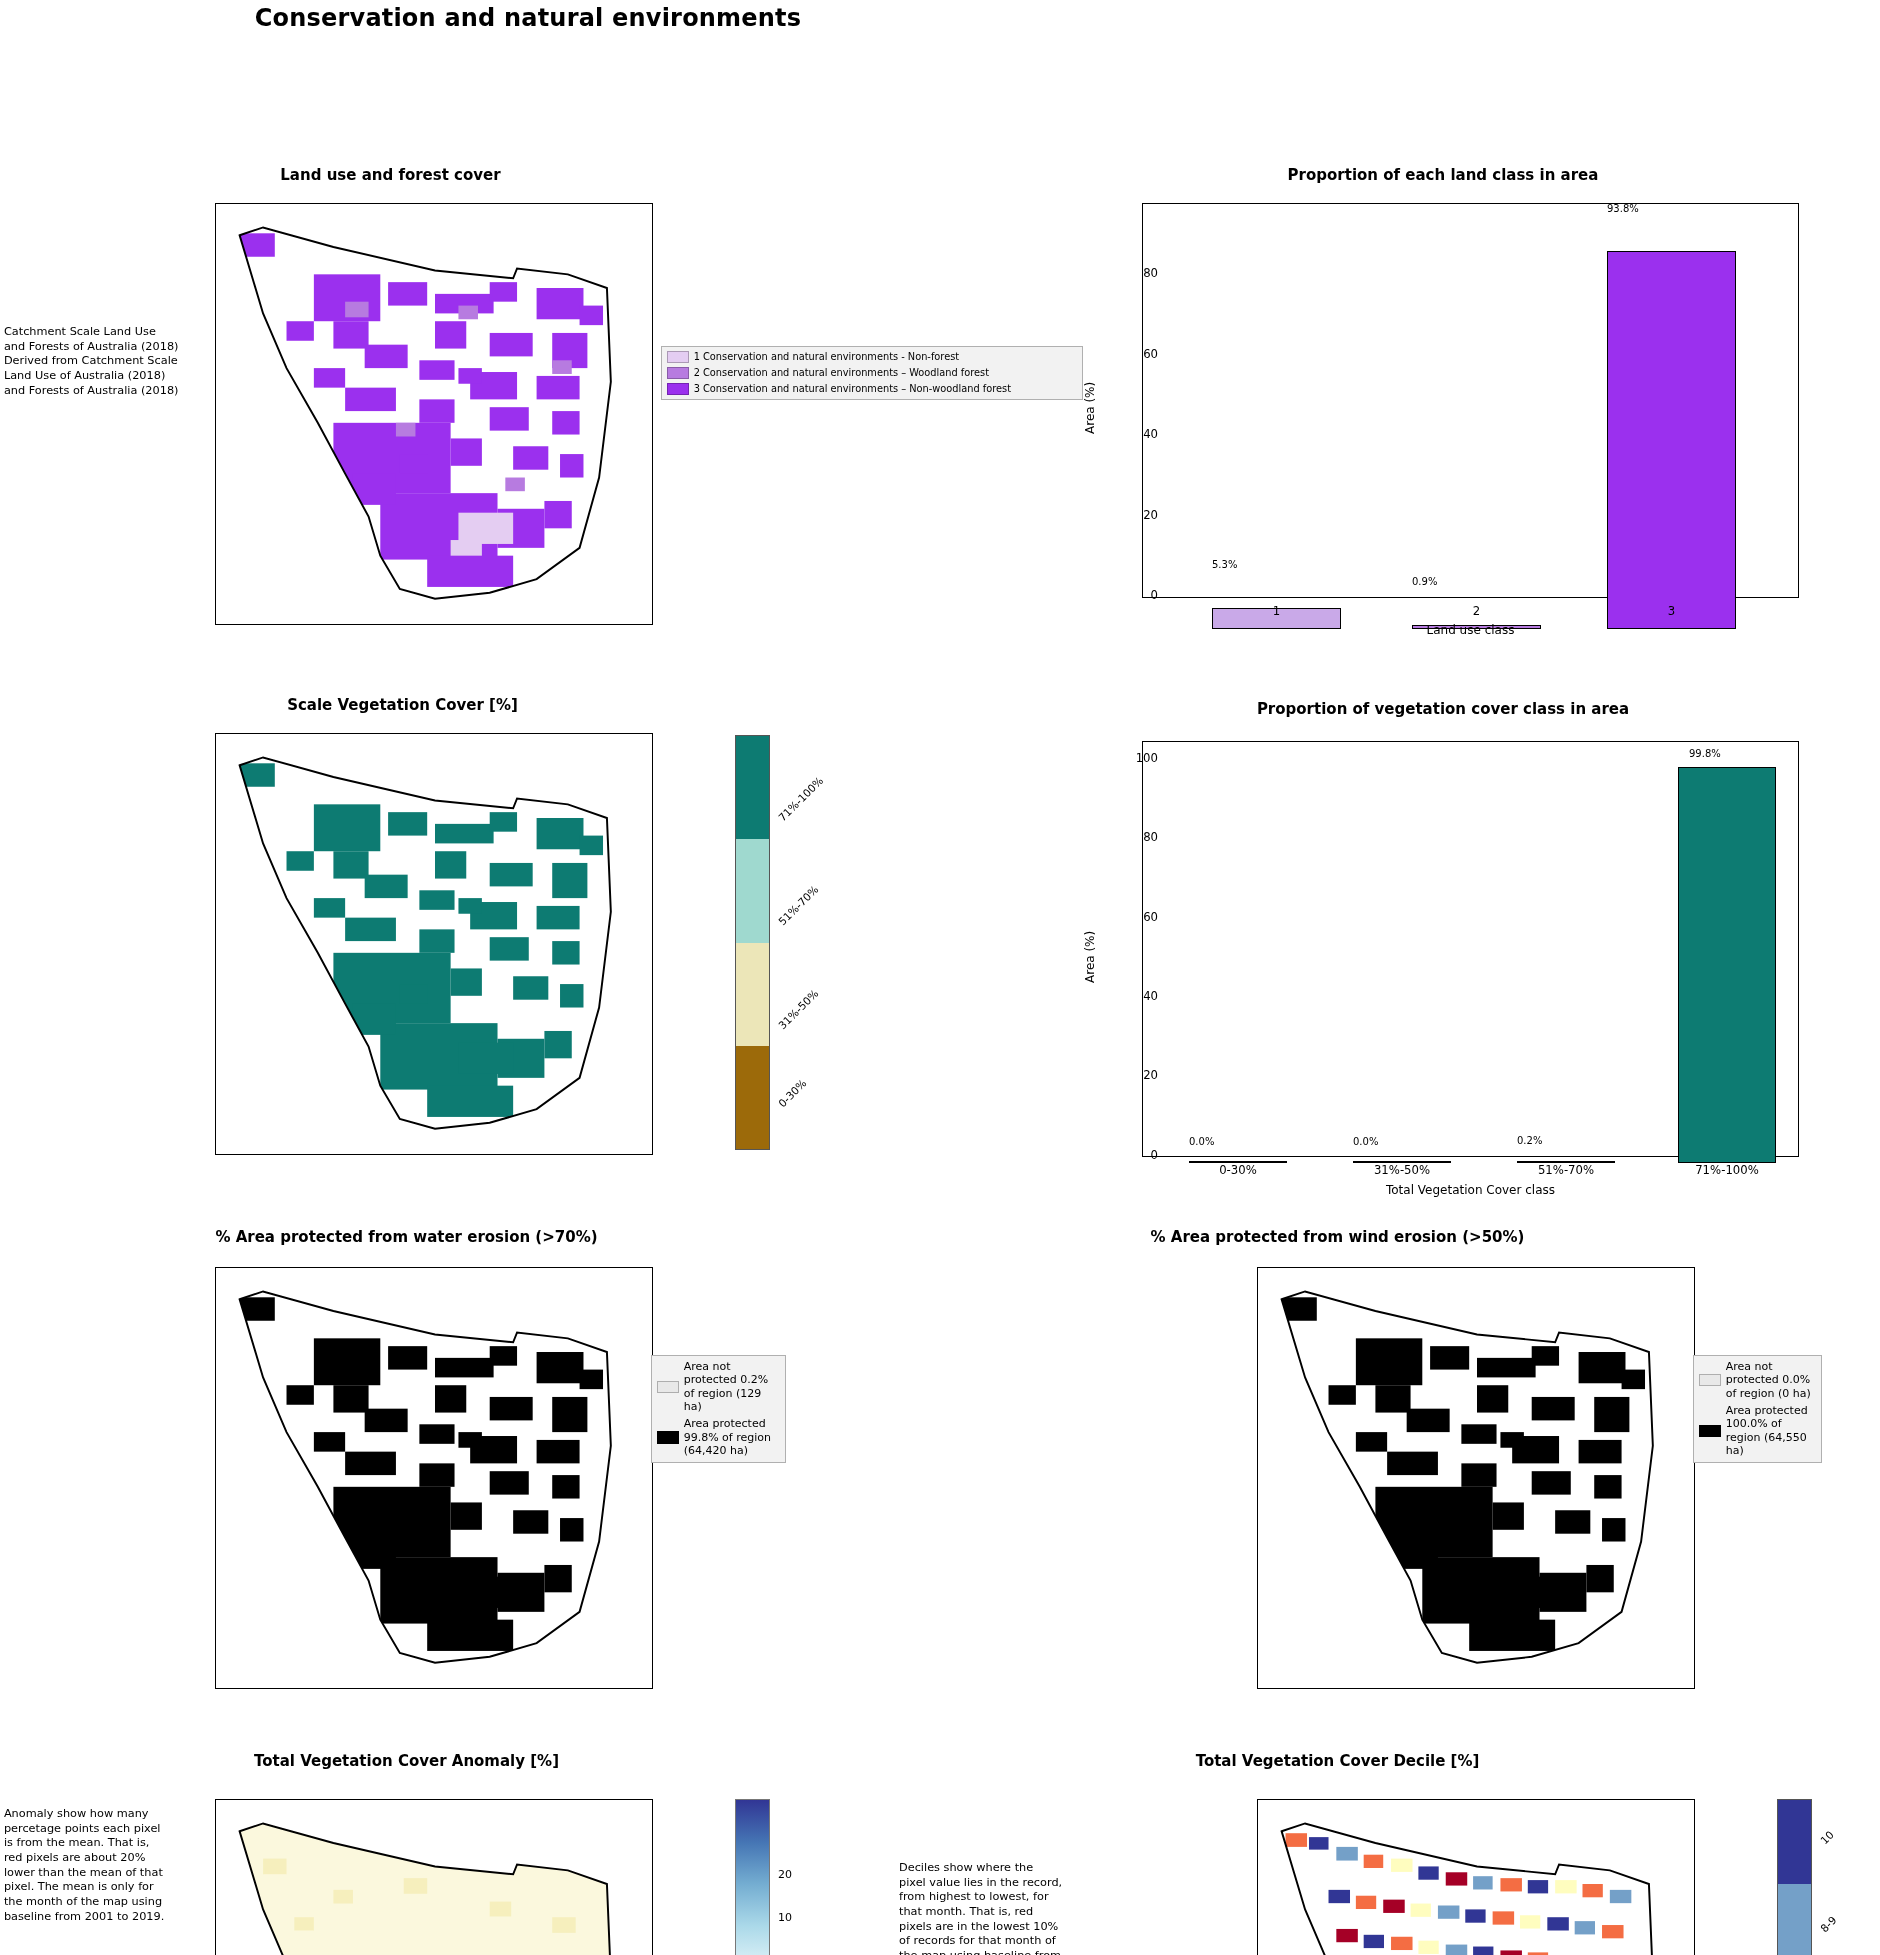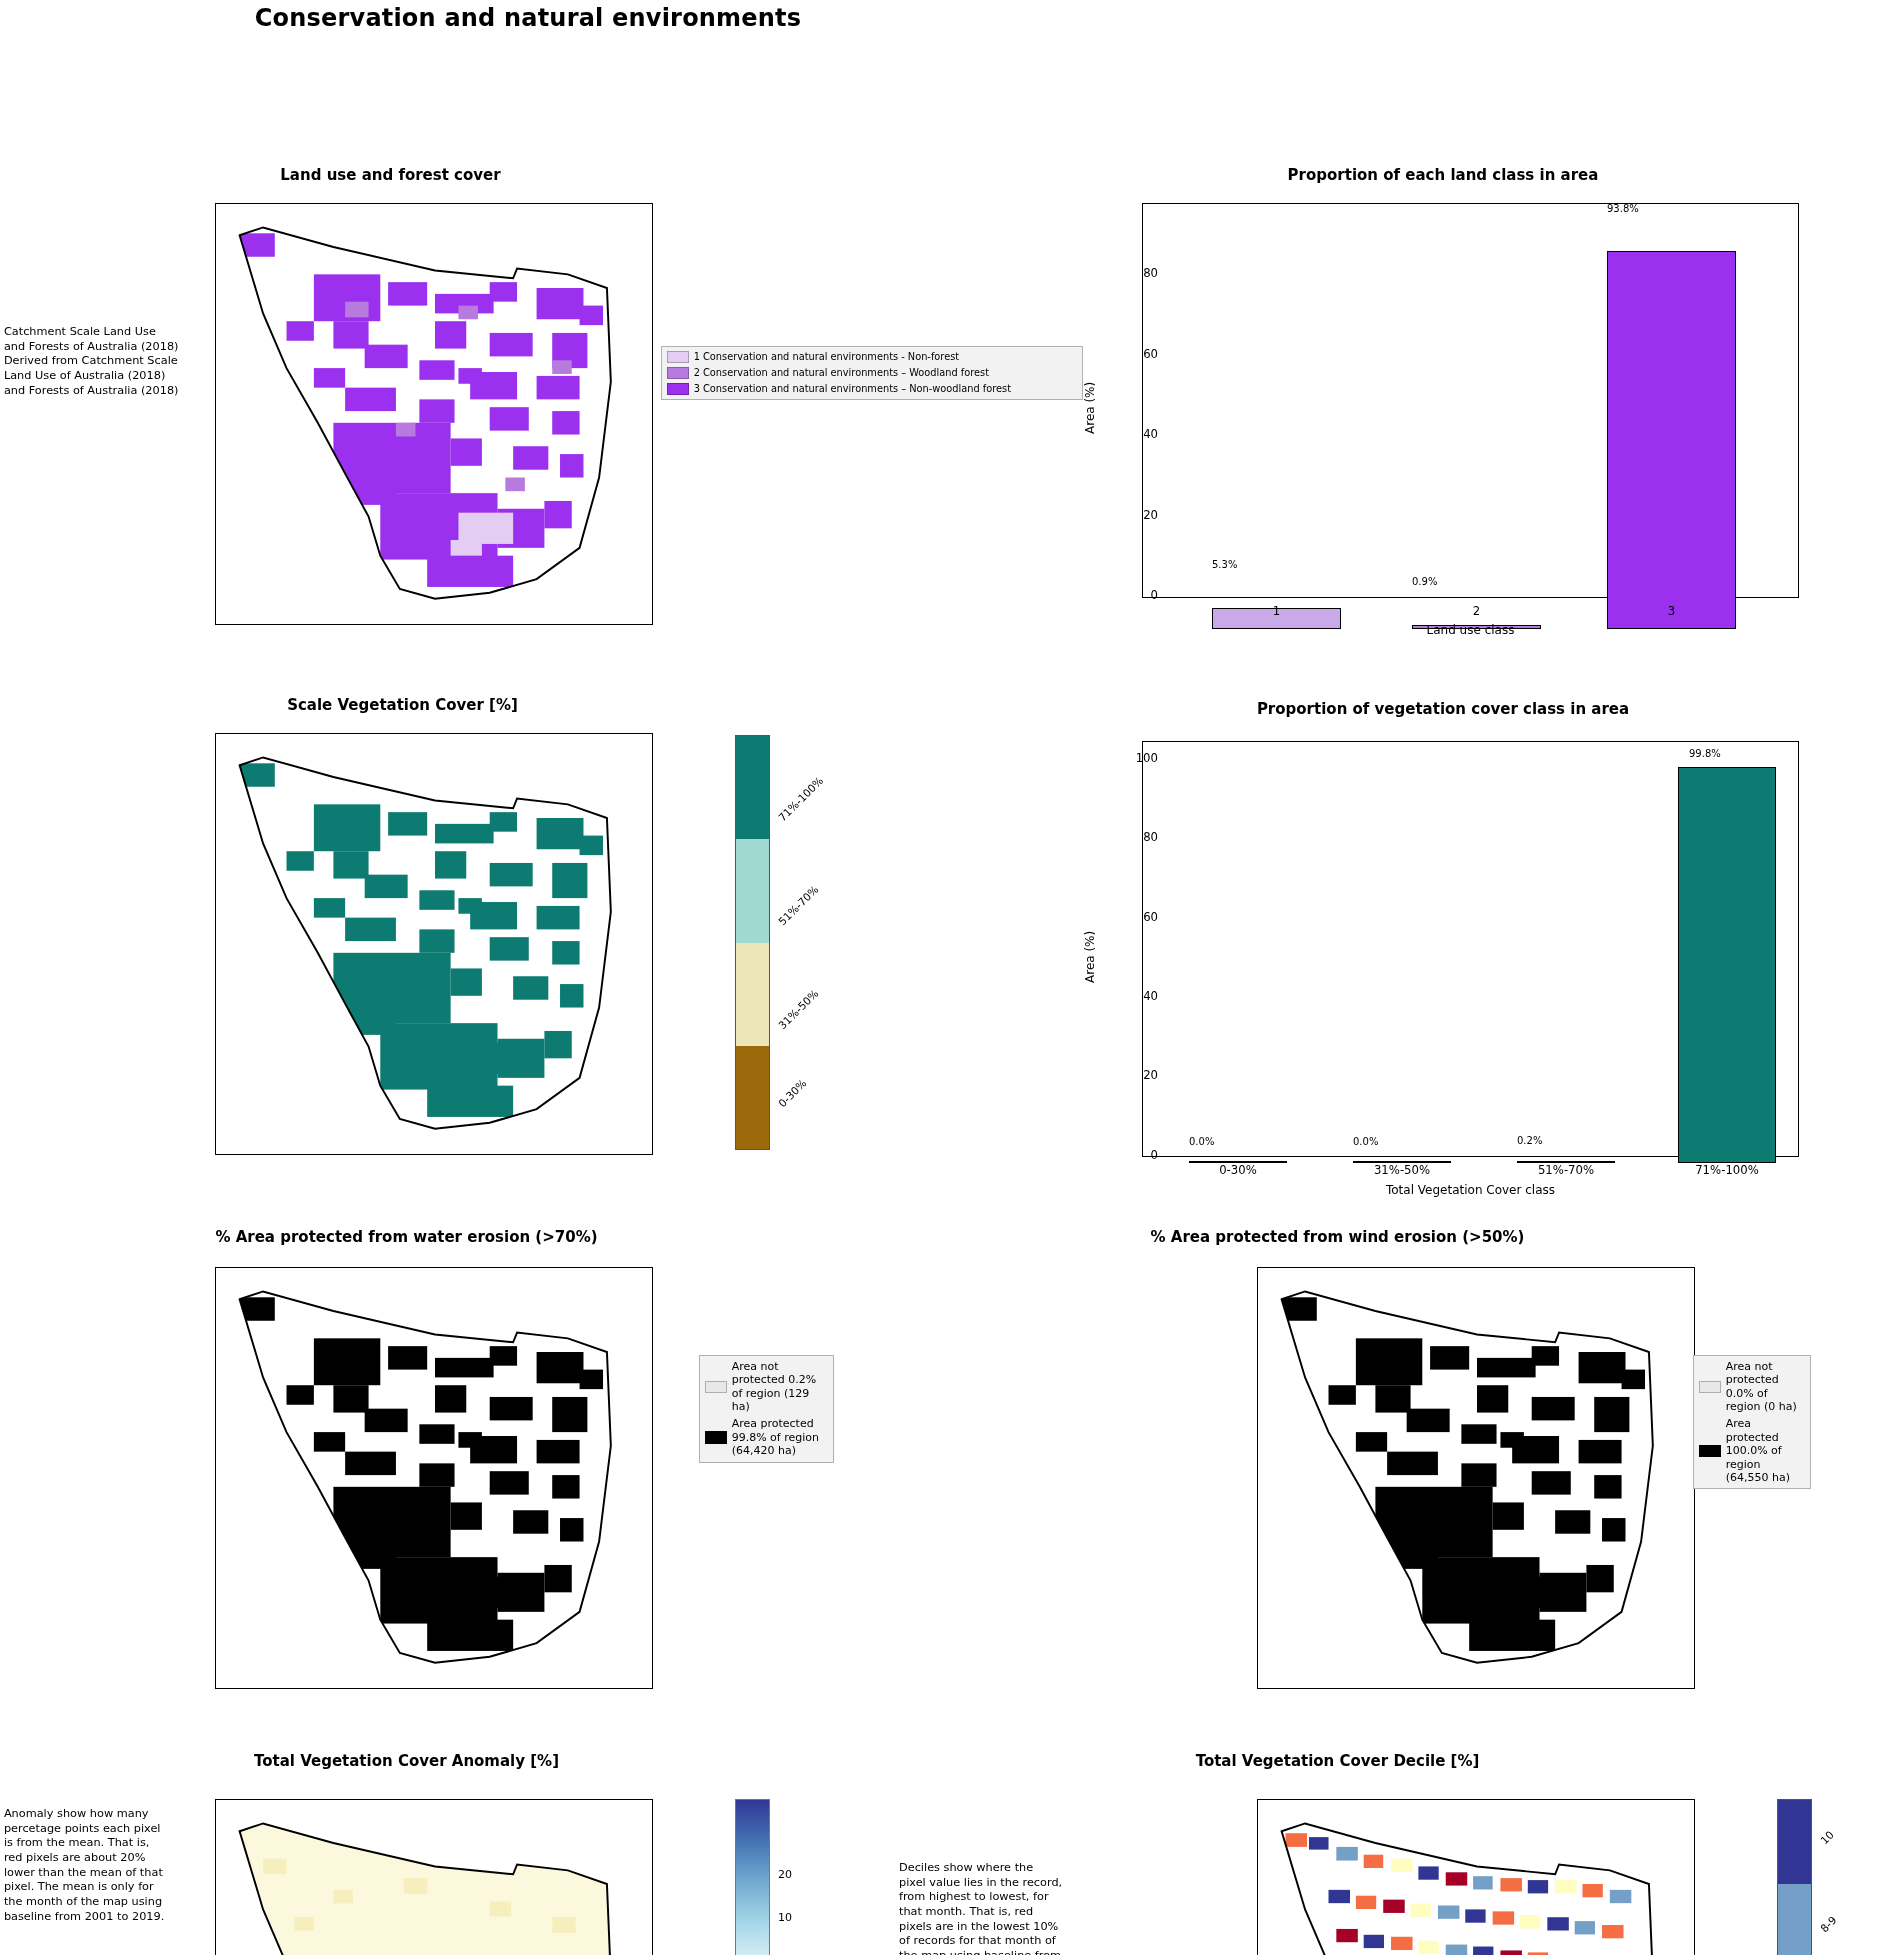--- a/index.html
+++ b/index.html
@@ -414,21 +414,21 @@
           <rect x="180" y="300" width="70" height="50"></rect>
           <rect x="930" y="260" width="60" height="50"></rect>
           <rect x="470" y="640" width="70" height="50"></rect>
           <rect x="620" y="790" width="140" height="80"></rect>
         </g>
       </g>
       <path d="M60,80 L120,60 L300,110 L560,170 L760,190 L770,165 L900,180 L1000,215 L1010,455 L980,700 L930,880 L820,960 L700,995 L560,1010 L470,985 L420,900 L390,800 L330,690 L260,560 L180,420 L120,280 Z" fill="none" stroke="#000" stroke-width="5"></path>
     </svg>
   </div>
 
-  <div class="legendbox" style="left:651px; top:1355px; width:135px;margin-left:48px;">
+  <div class="legendbox" style="left:651px; top:1355px; width:135px;">
     <div class="legend-row">
       <div class="legend-swatch" style="background:#e8e8e8;"></div>
       <div class="legend-label-lg">Area not protected 0.2% of region (129 ha)</div>
     </div>
     <div class="legend-row">
       <div class="legend-swatch" style="background:#000000;"></div>
       <div class="legend-label-lg">Area protected 99.8% of region (64,420 ha)</div>
     </div>
   </div>
 
@@ -476,21 +476,21 @@
           <rect x="180" y="300" width="70" height="50"></rect>
           <rect x="930" y="260" width="60" height="50"></rect>
           <rect x="470" y="640" width="70" height="50"></rect>
           <rect x="620" y="790" width="140" height="80"></rect>
         </g>
       </g>
       <path d="M60,80 L120,60 L300,110 L560,170 L760,190 L770,165 L900,180 L1000,215 L1010,455 L980,700 L930,880 L820,960 L700,995 L560,1010 L470,985 L420,900 L390,800 L330,690 L260,560 L180,420 L120,280 Z" fill="none" stroke="#000" stroke-width="5"></path>
     </svg>
   </div>
 
-  <div class="legendbox" style="left:1693px; top:1355px; width:118px;">
+  <div class="legendbox" style="left:1693px; top:1355px; width:129px;">
     <div class="legend-row">
       <div class="legend-swatch" style="background:#e8e8e8;"></div>
       <div class="legend-label-lg">Area not protected 0.0% of region (0 ha)</div>
     </div>
     <div class="legend-row">
       <div class="legend-swatch" style="background:#000000;"></div>
       <div class="legend-label-lg">Area protected 100.0% of region (64,550 ha)</div>
     </div>
   </div>
 

